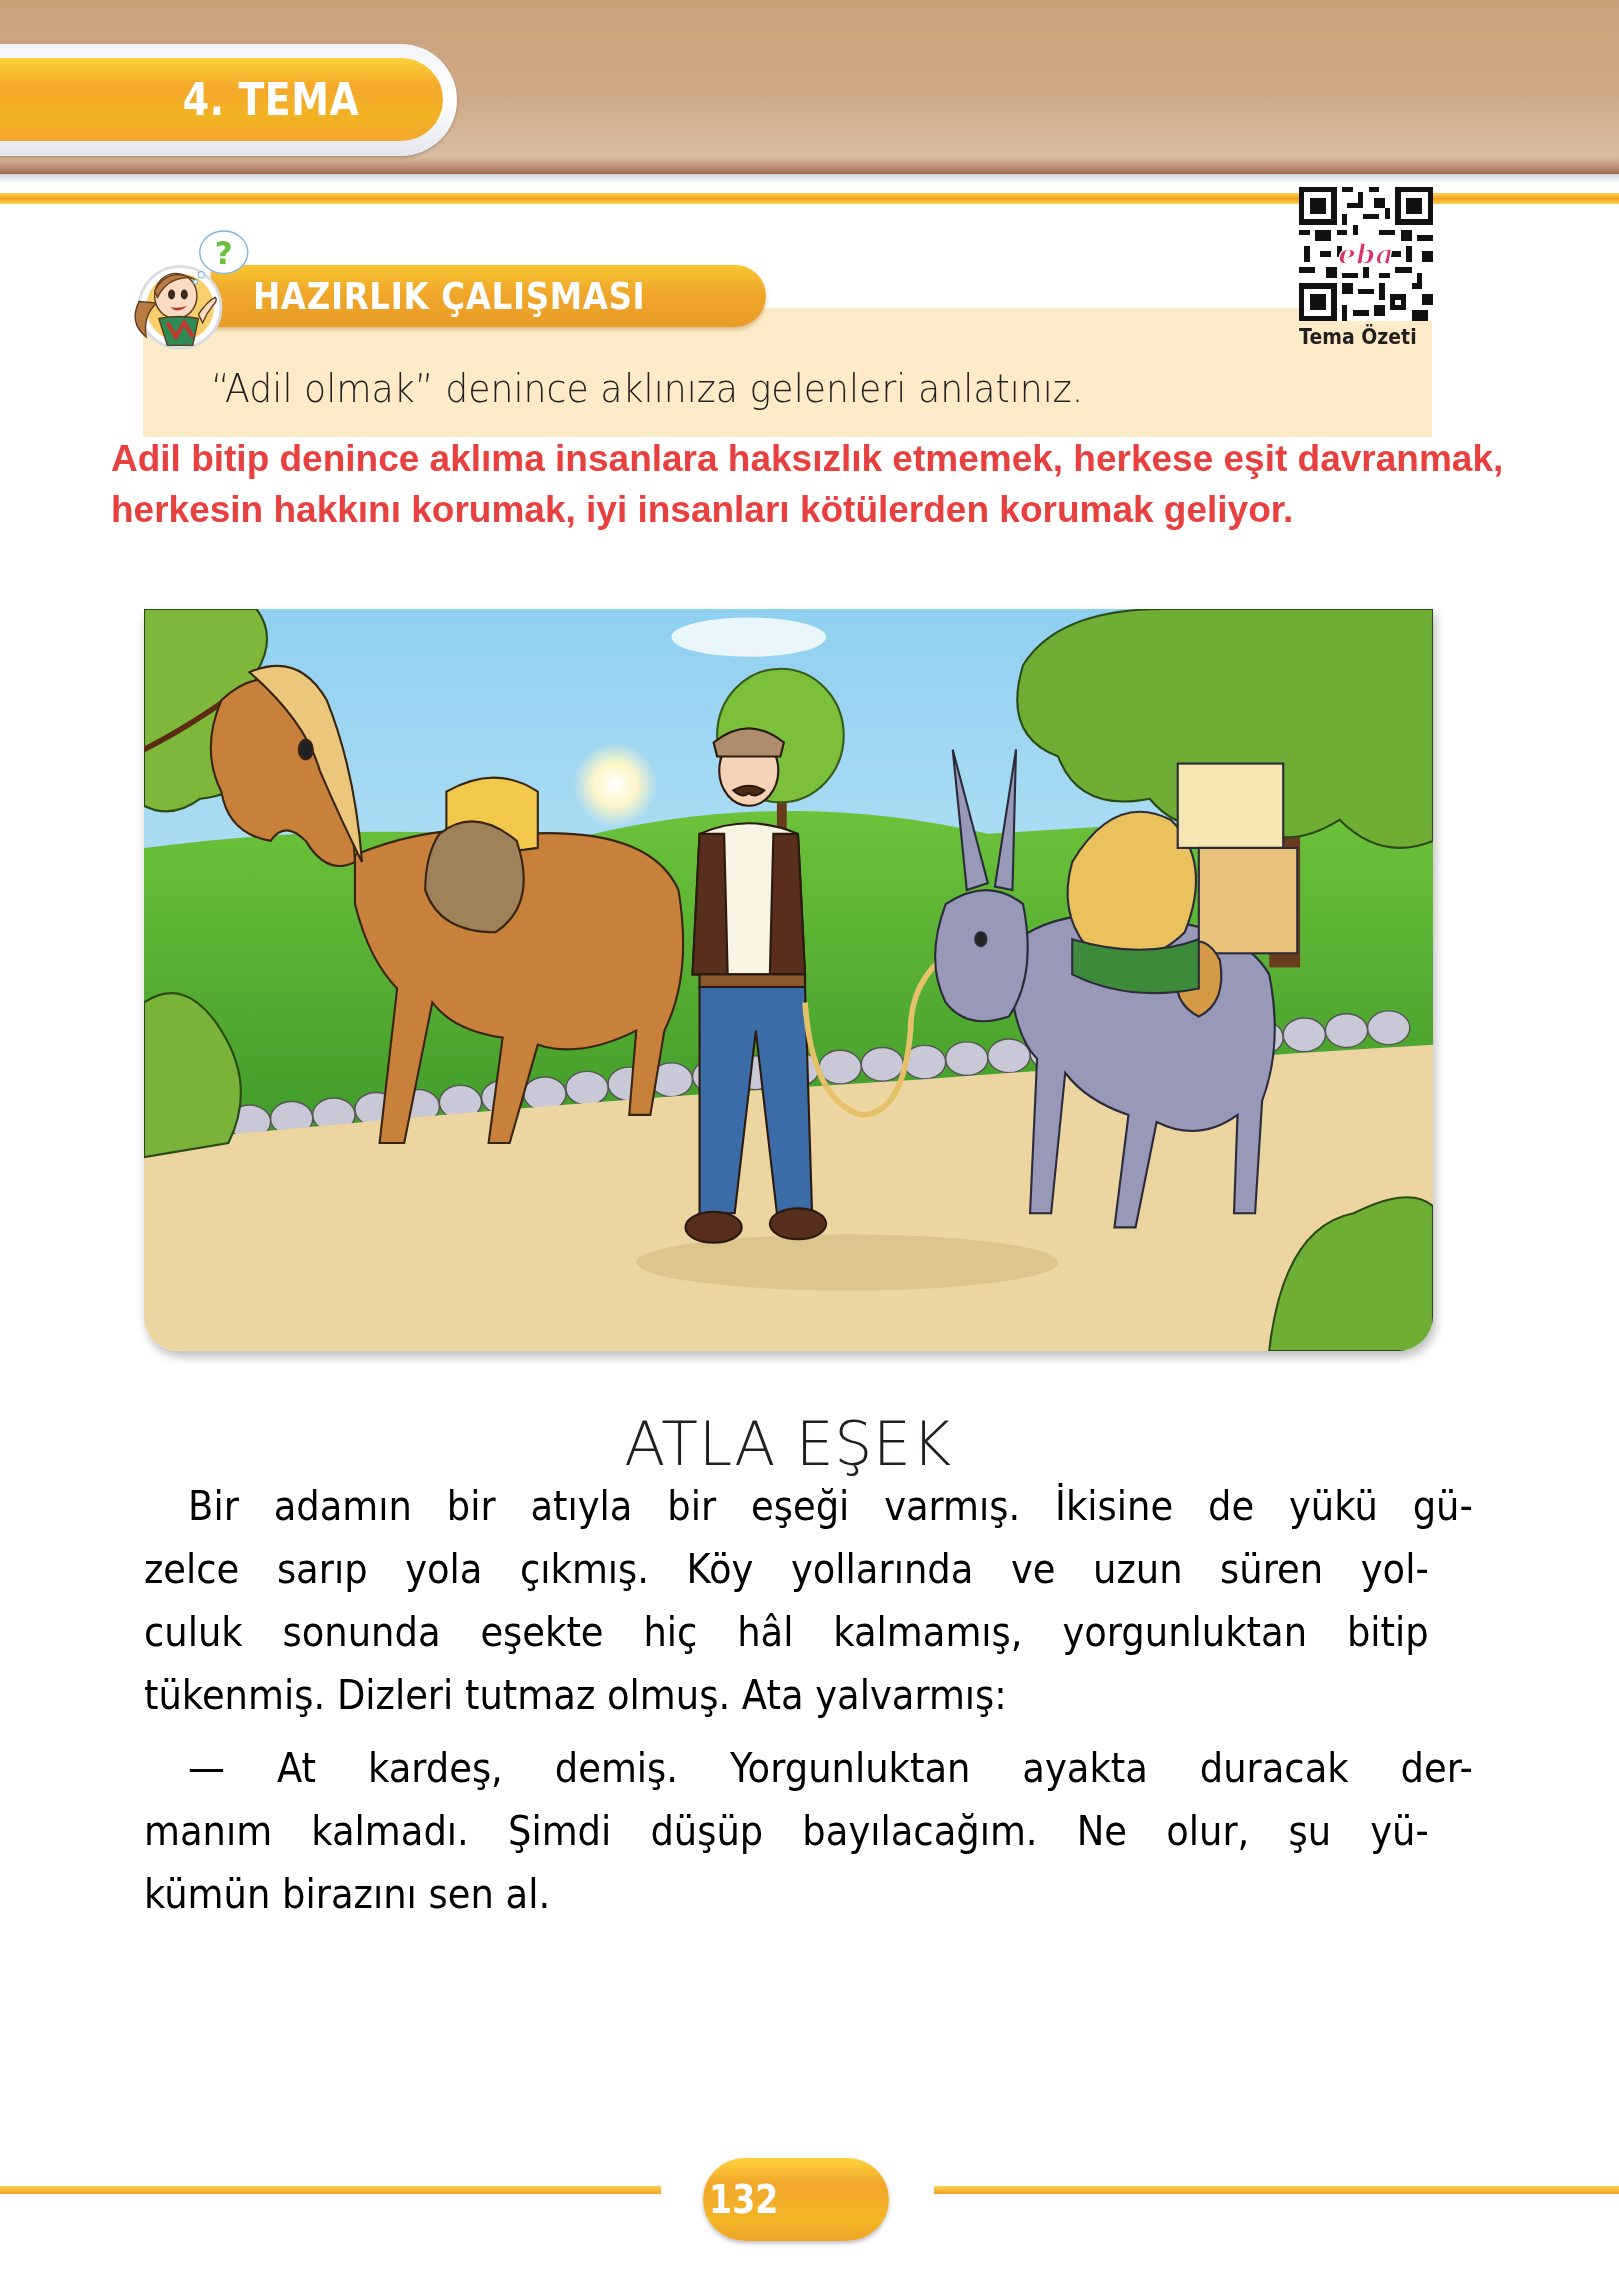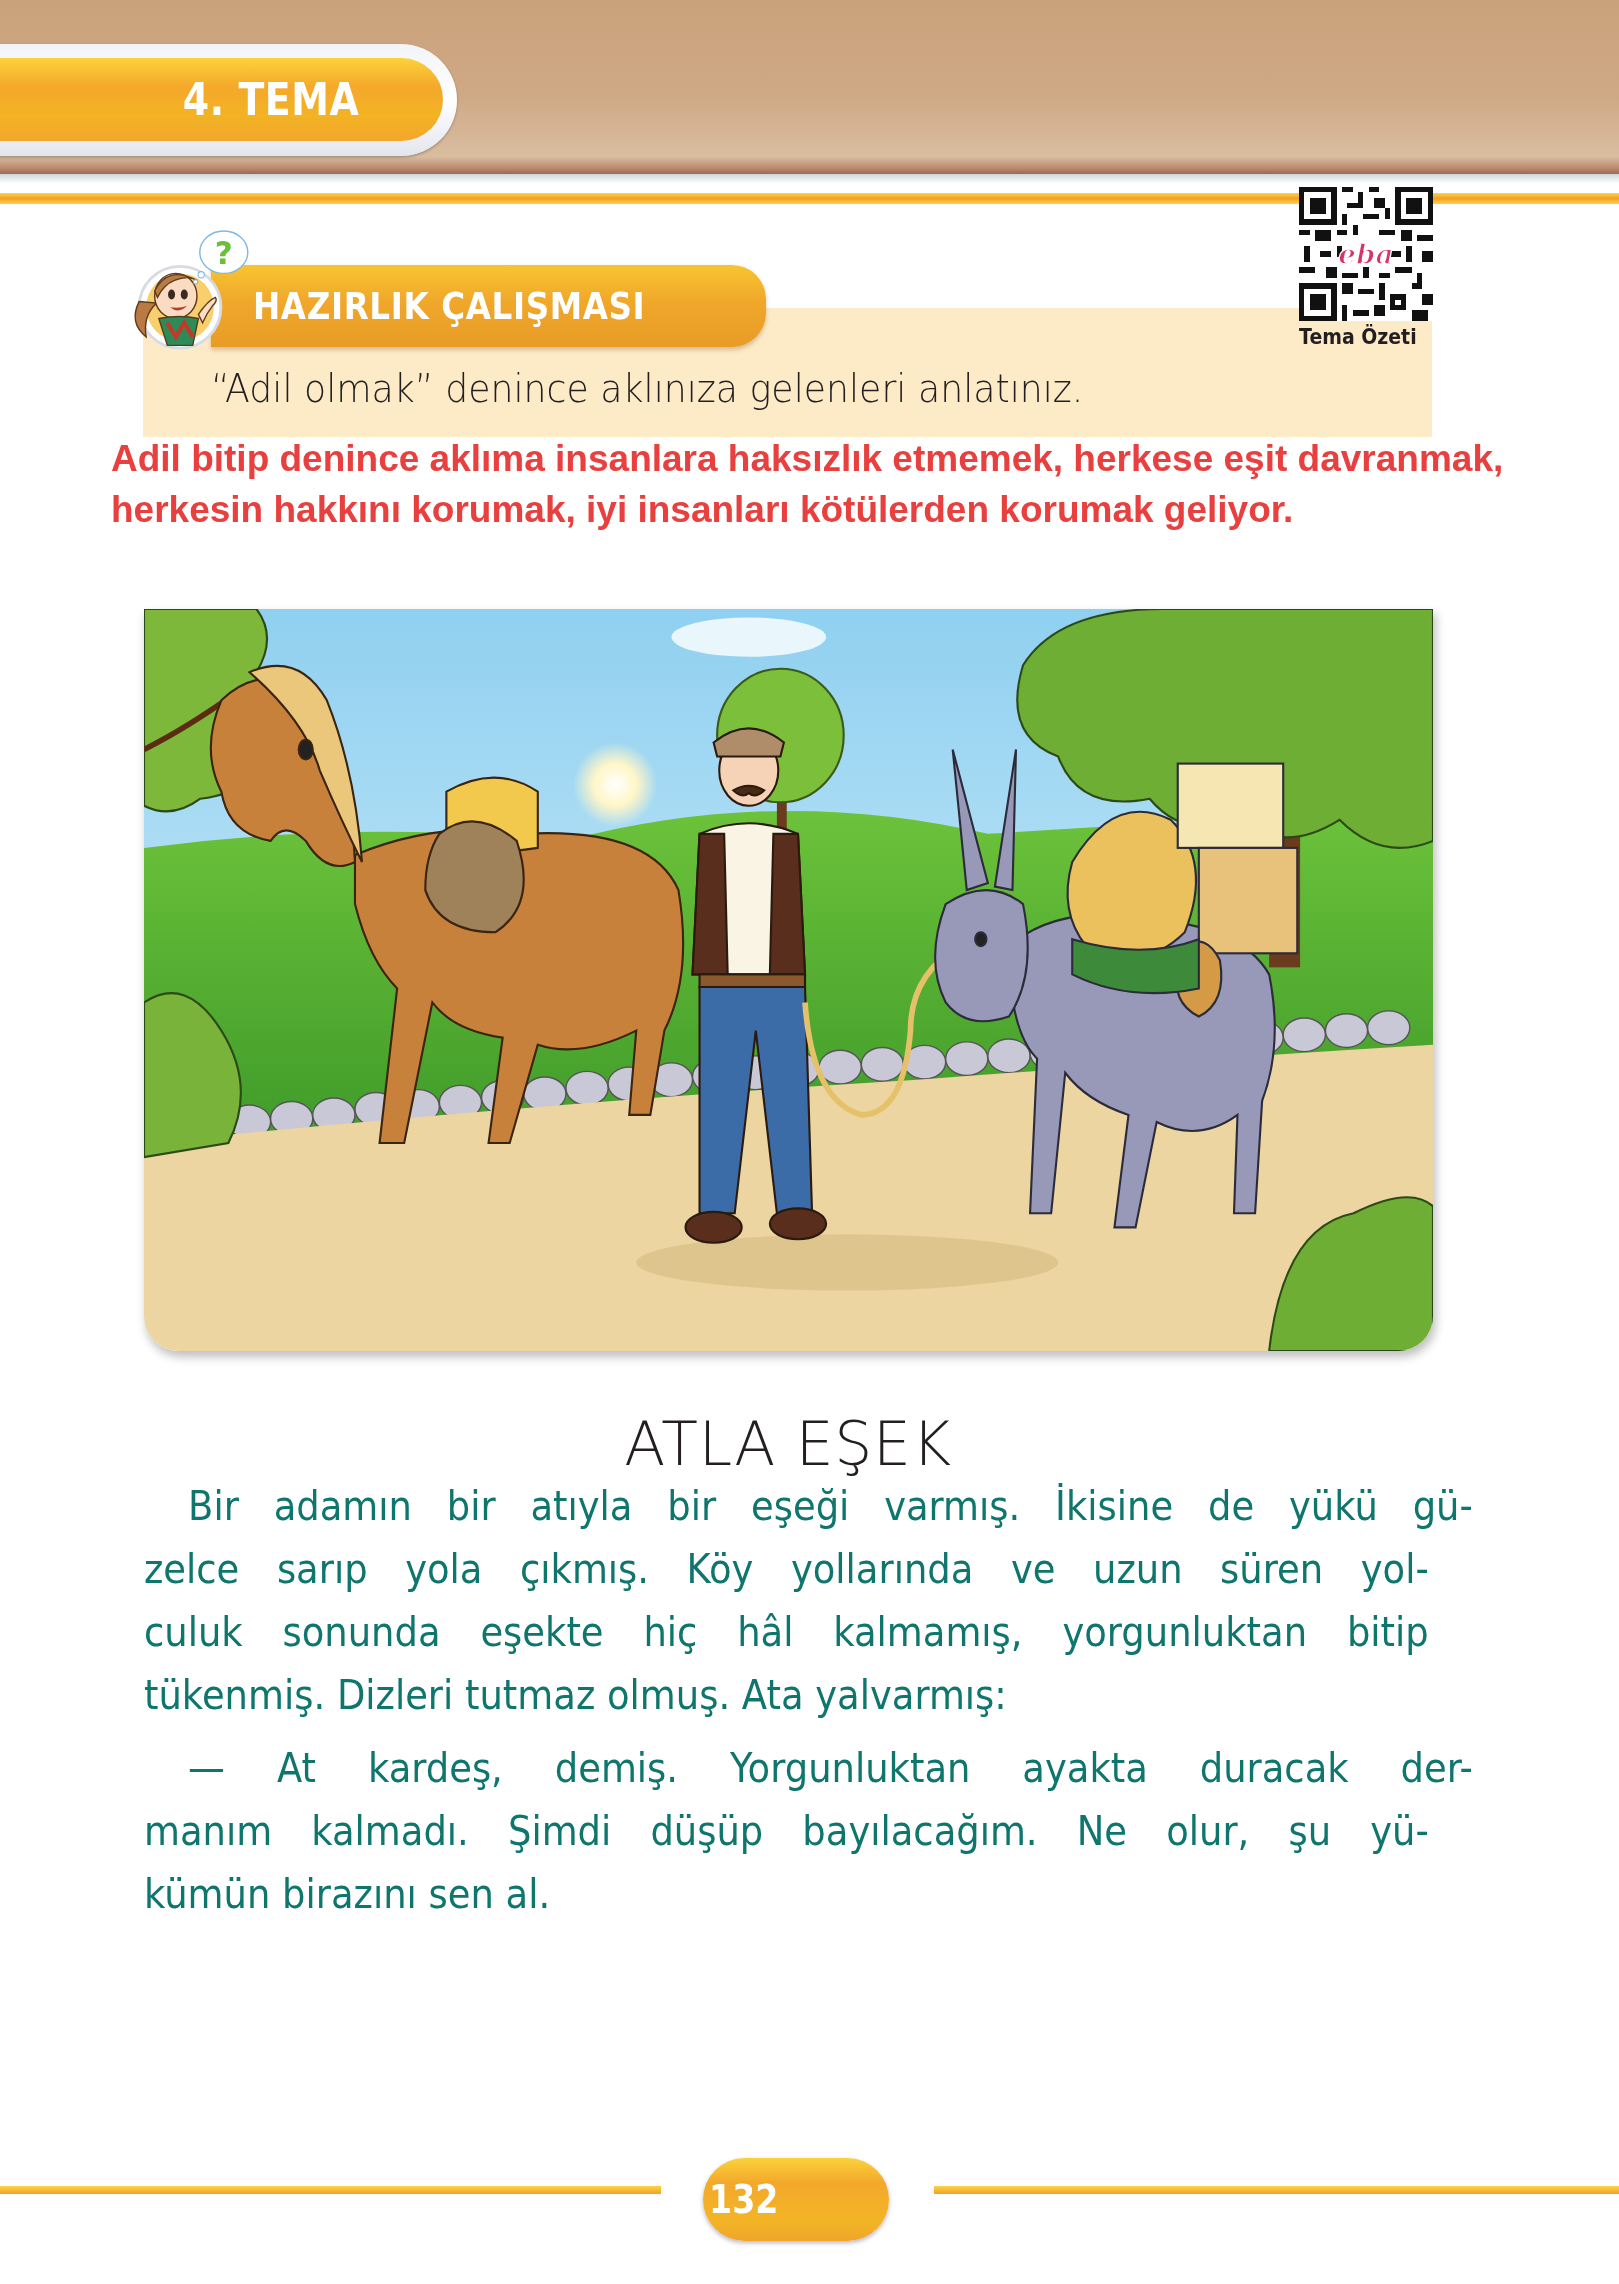--- a/index.html
+++ b/index.html
@@ -52,21 +52,21 @@
   }
   
   .prep-bg {
     position: absolute; left: 143px; top: 308px; width: 1289px; height: 129px;
     background: #fdebc8;
   }
   .mascot {
     position: absolute; left: 125px; top: 224px; width: 127px; height: 127px;
   }
   .prep-pill {
-    position: absolute; left: 211px; top: 265px; width: 555px; height: 82px;
+    position: absolute; left: 211px; top: 265px; width: 555px; height: 62px;
     border-radius: 0 34px 34px 0;
     background: linear-gradient(180deg, #f7c531 0%, #f0a72a 45%, #e89c27 100%);
     box-shadow: 0 2.8px 4.2px rgba(150,100,40,.35);
     display: flex; align-items: center; padding-left: 42px; box-sizing: border-box;
   }
   .prep-title {
     color: #fff; font-weight: bold; font-size: 37px; font-family: "DejaVu Sans", sans-serif;
     transform: scaleX(0.88); transform-origin: left center; white-space: nowrap;
     letter-spacing: 0.7px;
   }
@@ -90,21 +90,21 @@
   .illustration svg { display: block; width: 100%; height: 100%; }
   
   .story-title {
     position: absolute; left: 0; width: 1576px; top: 1409px; text-align: center;
     font-family: "DejaVu Sans", sans-serif; font-size: 60px; color: #231f20;
     font-weight: 300; letter-spacing: 0.7px;
   }
   .story {
     position: absolute; left: 144px; top: 1475px; width: 1286px;
     font-family: "DejaVu Sans", sans-serif; font-size: 41px; line-height: 63px;
-    color: #0f766e;
+    color: #000000;
   }
   .story .line {
     display: block; white-space: nowrap; text-align: justify; text-align-last: justify;
     transform: scaleX(0.9); transform-origin: left center; width: 111%;
   }
   .story .line.last { text-align-last: left; }
   .story .indent { padding-left: 49px; }
   .story .para { margin-bottom: 9.8px; }
   
   .foot-rule-left {

